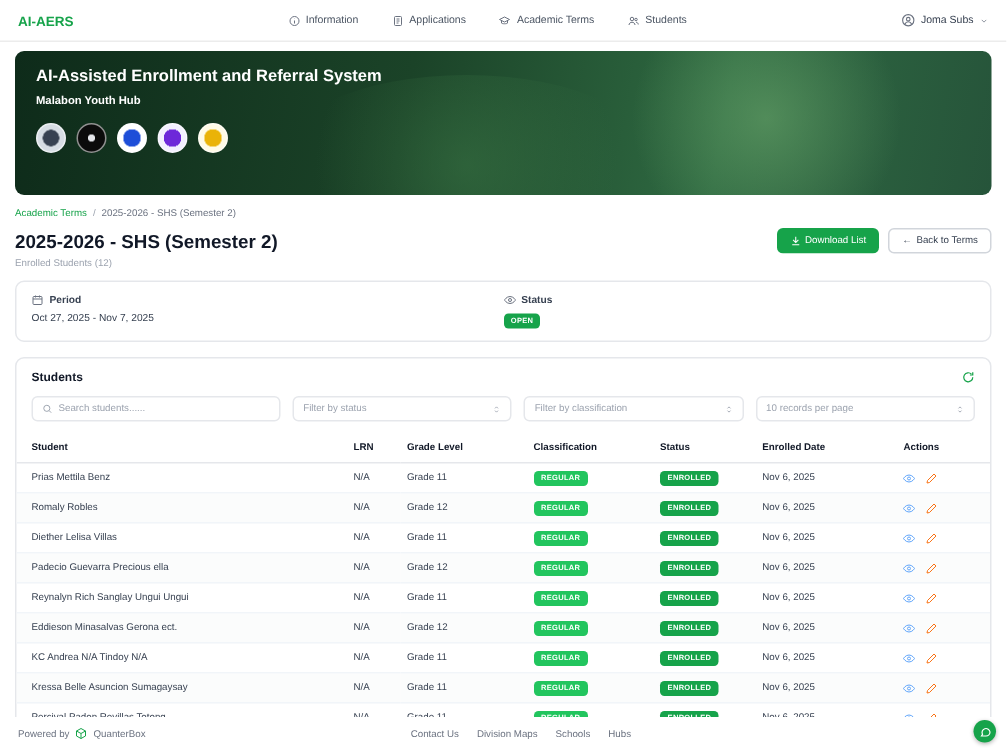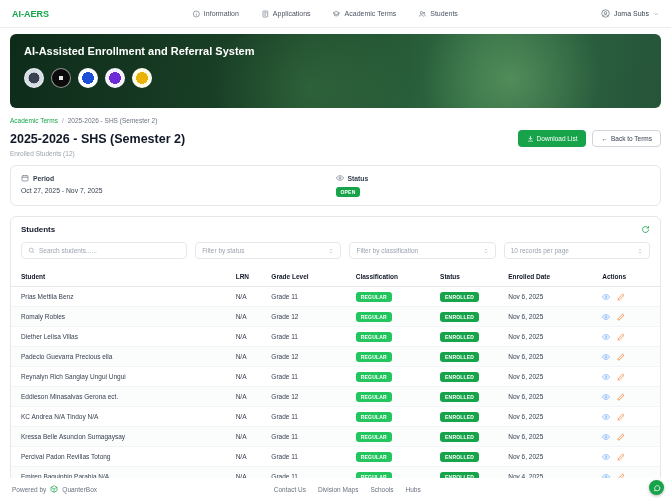--- a/index.html
+++ b/index.html
@@ -16,21 +16,21 @@
     padding: 0 12px; border-bottom: 1px solid #ececec; background: #fff;
   }
   .brand { color: #16a34a; font-weight: bold; font-size: 9px; cursor: pointer; }
   .nav-items { display: flex; gap: 22px; position: absolute; left: 50%; transform: translateX(-54%); }
   .nav-item { display: flex; align-items: center; gap: 4px; font-size: 7px; color: #4b5563; cursor: pointer; }
   .nav-item svg, .user svg { color: #6b7280; }
   .user { display: flex; align-items: center; gap: 4px; font-size: 7px; color: #374151; cursor: pointer; }
 
   
   .hero {
-    margin: 6px 10px 0; height: 74px; border-radius: 6px; position: relative; overflow: hidden;
+    margin: 6px 10px 0; height: 96px; border-radius: 6px; position: relative; overflow: hidden;
     background: linear-gradient(100deg, #0e2b1a 0%, #1b4328 40%, #2f6a42 72%, #26543a 100%);
     padding: 11px 14px; color: #fff;
   }
   .hero-blob1 { position: absolute; right: 40px; top: -20px; width: 220px; height: 130px; border-radius: 50%;
     background: radial-gradient(circle, rgba(110,170,110,.55), rgba(110,170,110,0) 70%); }
   .hero-blob2 { position: absolute; right: 220px; bottom: -40px; width: 260px; height: 120px; border-radius: 50%;
     background: radial-gradient(circle, rgba(60,120,70,.5), rgba(60,120,70,0) 70%); }
   .hero-title { font-size: 11px; font-weight: bold; position: relative; }
   .hero-subtitle { font-size: 7.5px; font-weight: bold; margin-top: 5px; position: relative; }
   .hero-logos { display: flex; gap: 7px; margin-top: 11px; position: relative; align-items: center; }
@@ -160,20 +160,21 @@
           <path d="M6 9l6 6 6-6"></path>
         </svg>
       </span>
   </div>
 </header>
 
 <section class="hero">
   <div class="hero-blob1"></div>
   <div class="hero-blob2"></div>
   <div class="hero-title">AI-Assisted Enrollment and Referral System</div>
+  <div class="hero-subtitle">Malabon Youth Hub</div>
   <div class="hero-logos">
     <div class="plogo l1"></div>
     <div class="plogo l2"></div>
     <div class="plogo l3"></div>
     <div class="plogo l4"></div>
     <div class="plogo l5"></div>
   </div>
 </section>
 
 <main class="content">

